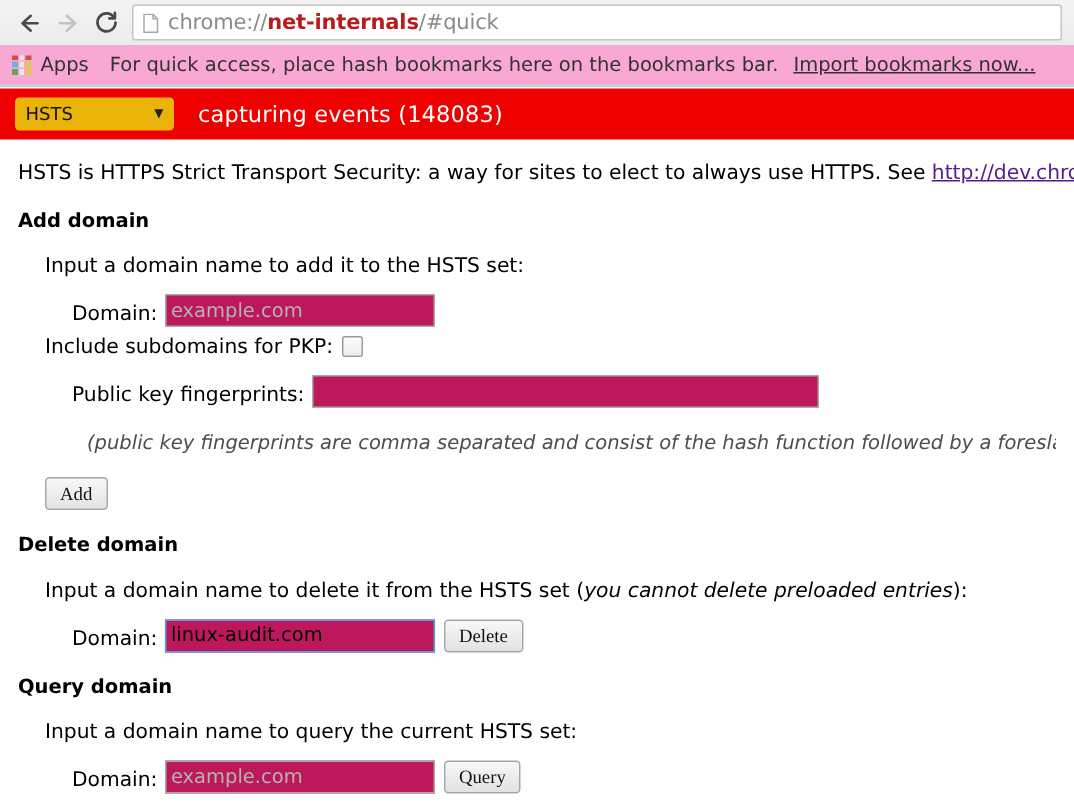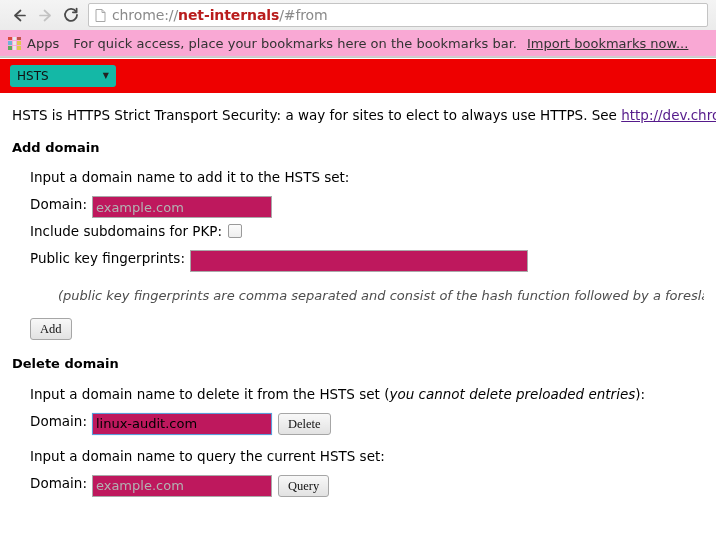--- a/index.html
+++ b/index.html
@@ -112,21 +112,21 @@
     height: 34px;
     background: #ee0000;
     display: flex;
     align-items: center;
     padding: 0 10px;
     border-top: 1px solid #ffffff;
   }
   .tab-select {
     width: 92px;
     height: 22px;
-    background: #14b8a6;
+    background: #eab308;
     border: none;
     border-radius: 3px;
     display: flex;
     align-items: center;
     justify-content: space-between;
     padding: 0 7px;
     font-size: 12px;
     color: #111111;
     flex: 0 0 auto;
     cursor: pointer;
@@ -165,22 +165,23 @@
     margin: 16px 0 0 0;
   }
   .indent {
     margin-left: 18px;
   }
   .para {
     margin-top: 13px;
   }
   .field-row {
     display: flex;
-    align-items: flex-start;
+    align-items: flex-end;
     margin-top: 10px;
+    margin-left: 18px;
   }
   .field-row label.fl {
     flex: 0 0 auto;
     margin-right: 5px;
   }
   input[type="text"] {
     font-family: "DejaVu Sans", "Liberation Sans", sans-serif;
     font-size: 13px;
     height: 18px;
     border: 1px solid #a9a9a9;
@@ -276,47 +277,48 @@
       </svg>
     </div>
 
     <div class="omnibox">
       <span class="page-icon">
         <svg width="11" height="13" viewBox="0 0 11 13">
           <path d="M1 0.5 L7 0.5 L10 3.5 L10 12.5 L1 12.5 Z" fill="#ffffff" stroke="#a8a8a8" stroke-width="1"></path>
           <path d="M7 0.5 L7 3.5 L10 3.5" fill="none" stroke="#a8a8a8" stroke-width="1"></path>
         </svg>
       </span>
-      <span class="omnibox-url"><span>chrome://</span><span class="host">net-internals</span><span>/#from</span></span>
+      <span class="omnibox-url"><span>chrome://</span><span class="host">net-internals</span><span>/#quick</span></span>
     </div>
   </div>
 
   <div class="bookmarks-bar">
     <span class="apps-grid">
       <i style="background:#d94a3d"></i>
         <i style="background:#e8e8e8"></i>
         <i style="background:#c0544a"></i>
       <i style="background:#6fb3d9"></i>
         <i style="background:#e8e8e8"></i>
         <i style="background:#e0c84e"></i>
       <i style="background:#5fa85a"></i>
         <i style="background:#e8e8e8"></i>
         <i style="background:#e0c84e"></i>
     </span>
     <span class="apps-label">Apps</span>
-    <span class="bm-hint">For quick access, place your bookmarks here on the bookmarks bar.</span>
+    <span class="bm-hint">For quick access, place hash bookmarks here on the bookmarks bar.</span>
     <span class="bm-import">Import bookmarks now...</span>
   </div>
 </div>
 
 <div class="red-banner">
   <div class="tab-select">
     <span>HSTS</span>
     <span class="caret">▼</span>
   </div>
+  <div class="banner-status">capturing events (148083)</div>
 </div>
 
 <div class="content">
 
   <p class="intro"><span>HSTS is HTTPS Strict Transport Security: a way for sites to elect to always use HTTPS. See </span><a href="#">http://dev.chromium.org/sts</a></p>
 
   <h3 class="section-head">Add domain</h3>
 
   <div class="indent">
     <div class="para">Input a domain name to add it to the HSTS set:</div>
@@ -349,20 +351,21 @@
   <div class="indent">
     <div class="para"><span>Input a domain name to delete it from the HSTS set (</span><span class="em">you cannot delete preloaded entries</span><span>):</span></div>
 
     <div class="field-row">
       <label class="fl">Domain:</label>
       <input class="domain-input focused" type="text" value="linux-audit.com" style="">
       <button class="btn inline-btn">Delete</button>
     </div>
   </div>
 
+  <h3 class="section-head">Query domain</h3>
 
   <div class="indent">
     <div class="para">Input a domain name to query the current HSTS set:</div>
 
     <div class="field-row">
       <label class="fl">Domain:</label>
       <input class="domain-input" type="text" placeholder="example.com" style="">
       <button class="btn inline-btn">Query</button>
     </div>
   </div>

